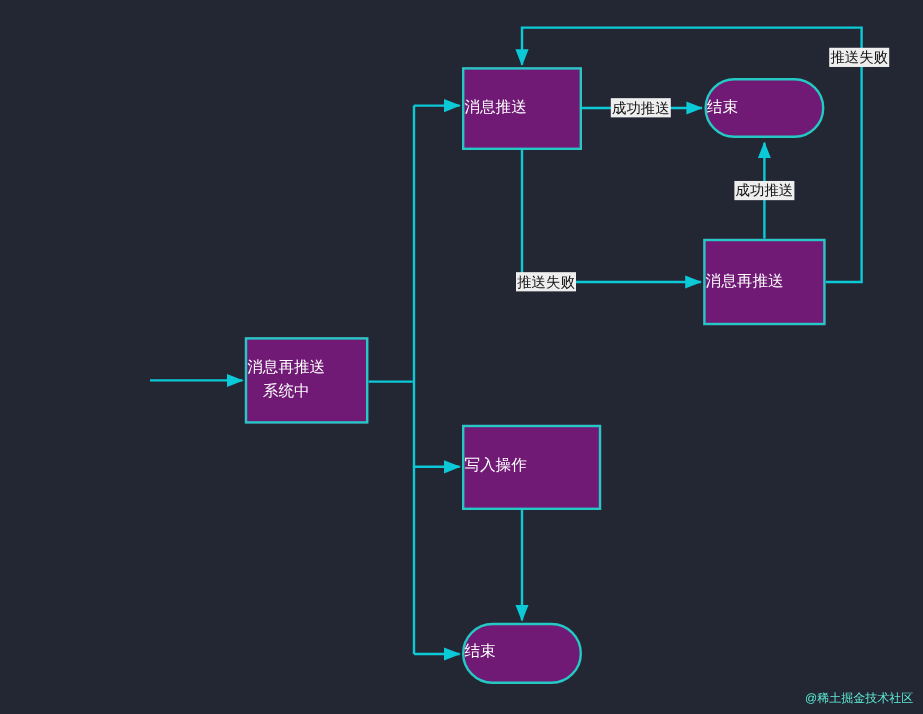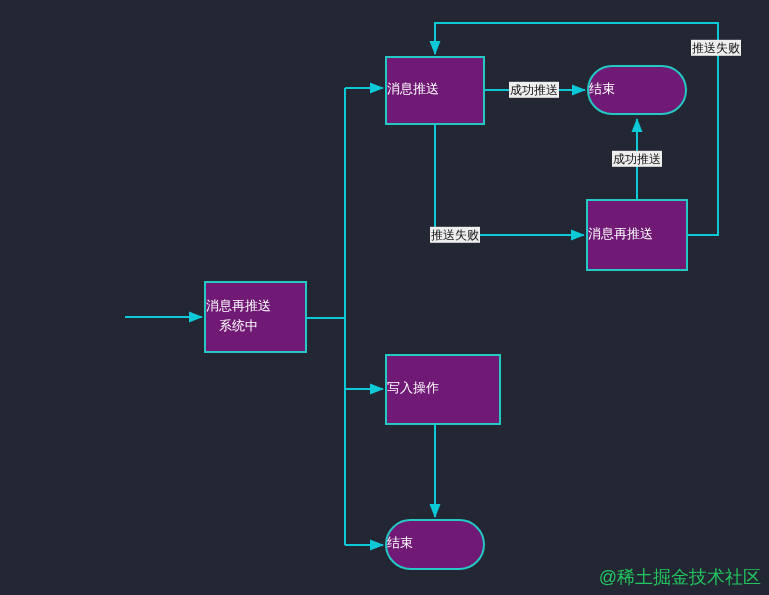--- a/index.html
+++ b/index.html
@@ -50,22 +50,22 @@
     font-size: 12px;
     line-height: 1.2;
     padding: 1px 1px;
     white-space: nowrap;
     z-index: 3;
   }
   .watermark {
     position: absolute;
     right: 8px;
     bottom: 6px;
-    color: #22c55e;
-    font-size: 18px;
+    color: #5eead4;
+    font-size: 10px;
     z-index: 1;
     white-space: nowrap;
   }
 </style>
 </head>
 <body>
 
 <div id="canvas">
 
   <svg id="edges-svg" viewBox="0 0 769 595" xmlns="http://www.w3.org/2000/svg">

